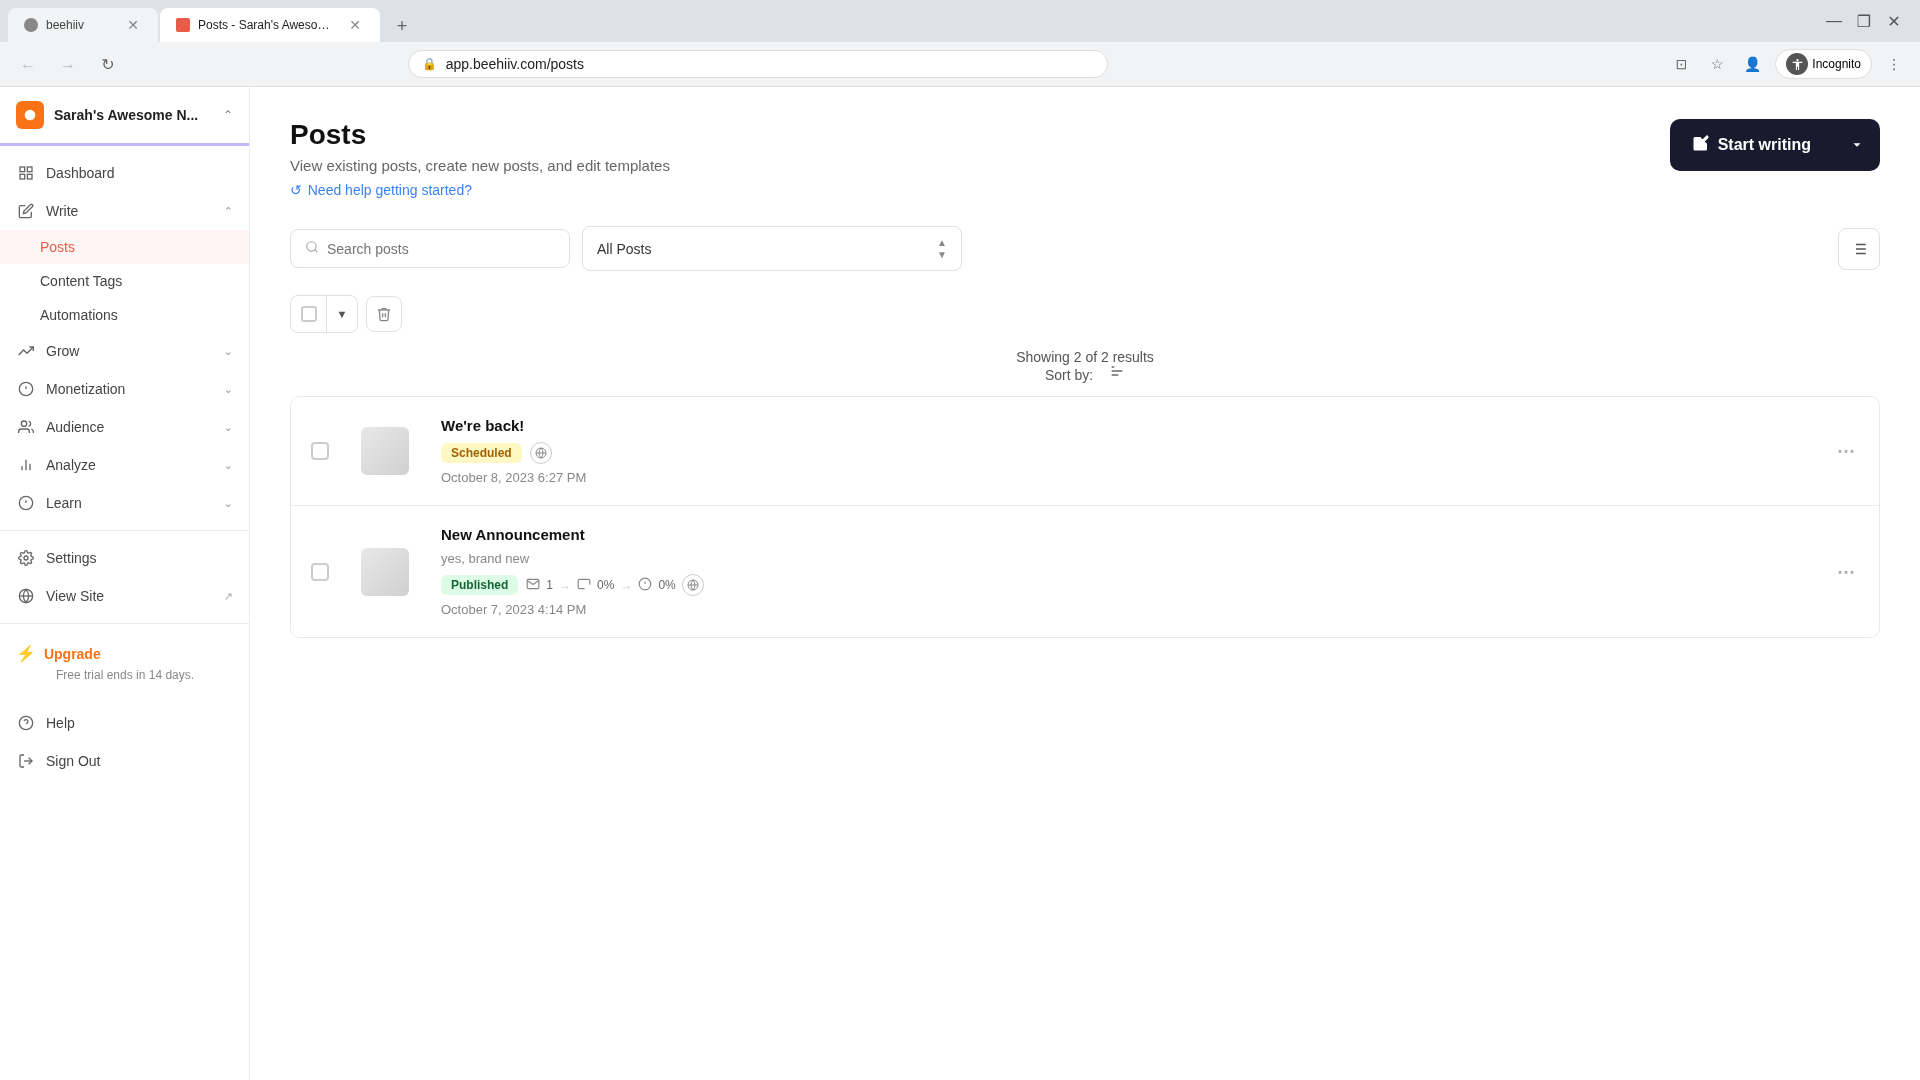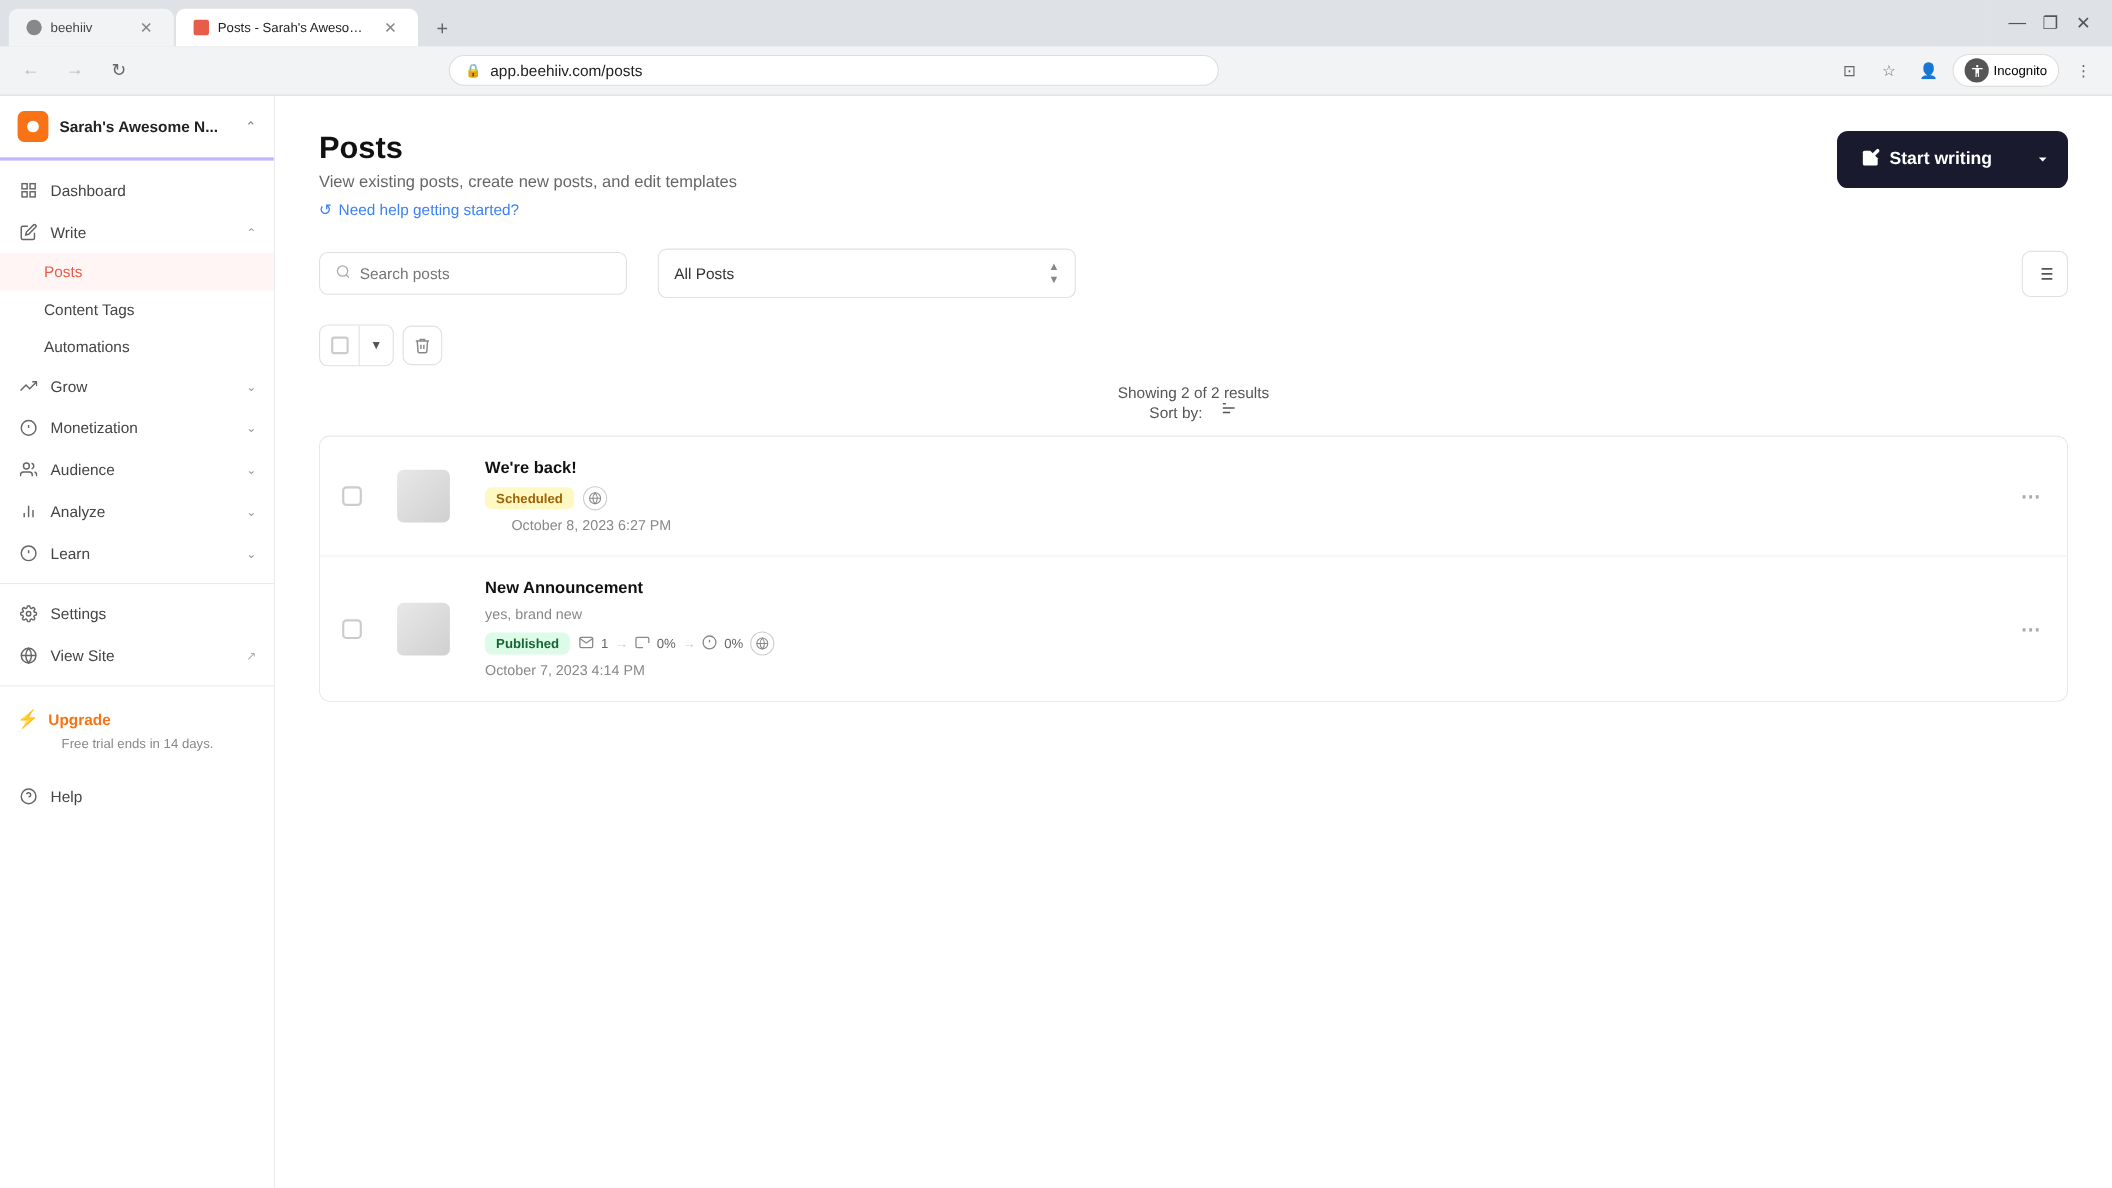--- a/index.html
+++ b/index.html
@@ -61,21 +61,21 @@
     .page-header { display: flex; align-items: flex-start; justify-content: space-between; margin-bottom: 28px; }
     .page-header-left { }
     .page-title { font-size: 28px; font-weight: 700; color: #111; margin-bottom: 6px; }
     .page-description { font-size: 15px; color: #666; margin-bottom: 8px; }
     .help-link { display: flex; align-items: center; gap: 6px; color: #3b82f6; font-size: 14px; cursor: pointer; text-decoration: none; }
     .start-writing-btn { display: flex; align-items: center; background: #1a1a2e; border-radius: 10px; overflow: hidden; cursor: pointer; }
     .start-writing-main { display: flex; align-items: center; gap: 8px; padding: 14px 22px; color: #fff; font-size: 16px; font-weight: 600; }
     .start-writing-expand { padding: 14px 16px; color: #fff; display: flex; align-items: center; }
 
     
-    .search-filter-row { display: flex; align-items: center; gap: 28px; margin-bottom: 24px; }
+    .search-filter-row { display: flex; align-items: center; gap: 12px; margin-bottom: 24px; }
     .search-box { display: flex; align-items: center; gap: 8px; border: 1.5px solid #e0e0e0; border-radius: 8px; padding: 10px 14px; flex: 0 0 280px; background: #fff; }
     .search-icon { color: #aaa; font-size: 14px; }
     .search-input { border: none; outline: none; font-size: 14px; color: #aaa; background: transparent; flex: 1; }
     .filter-dropdown { display: flex; align-items: center; justify-content: space-between; border: 1.5px solid #e0e0e0; border-radius: 8px; padding: 10px 14px; flex: 0 0 380px; background: #fff; cursor: pointer; font-size: 14px; color: #333; }
     .filter-arrows { display: flex; flex-direction: column; gap: 1px; color: #888; font-size: 10px; }
     .columns-btn { margin-left: auto; border: 1.5px solid #e0e0e0; border-radius: 8px; width: 42px; height: 42px; display: flex; align-items: center; justify-content: center; cursor: pointer; color: #555; font-size: 18px; }
 
     
     .posts-toolbar { display: flex; align-items: center; gap: 8px; margin-bottom: 16px; }
     .checkbox-dropdown { display: flex; align-items: center; border: 1.5px solid #e0e0e0; border-radius: 8px; overflow: hidden; }
@@ -314,20 +314,30 @@
         <span class="nav-icon">
           <svg width="16" height="16" viewBox="0 0 24 24" fill="none" stroke="#666" stroke-width="2">
               <circle cx="12" cy="12" r="10"></circle>
               <path d="M9.09 9a3 3 0 015.83 1c0 2-3 3-3 3"></path>
               <line x1="12" y1="17" x2="12.01" y2="17"></line>
             </svg>
         </span>
         <span class="nav-label">Help</span>
       </div>
 
+      <div class="nav-item">
+        <span class="nav-icon">
+          <svg width="16" height="16" viewBox="0 0 24 24" fill="none" stroke="#666" stroke-width="2">
+              <path d="M9 21H5a2 2 0 01-2-2V5a2 2 0 012-2h4"></path>
+              <polyline points="16 17 21 12 16 7"></polyline>
+              <line x1="21" y1="12" x2="9" y2="12"></line>
+            </svg>
+        </span>
+        <span class="nav-label">Sign Out</span>
+      </div>
 
     </div>
   </div>
 
   <div class="main">
     <div class="main-content">
 
       <div class="page-header">
         <div class="page-header-left">
           <h1 class="page-title">Posts</h1>
@@ -427,21 +437,21 @@
             <div class="post-meta">
               <span class="badge badge-scheduled">Scheduled</span>
               <span style="width:22px;height:22px;border:1.5px solid #ccc;border-radius:50%;display:inline-flex;align-items:center;justify-content:center;">
                 <svg width="12" height="12" viewBox="0 0 24 24" fill="none" stroke="#888" stroke-width="2">
                     <circle cx="12" cy="12" r="10"></circle>
                     <line x1="2" y1="12" x2="22" y2="12"></line>
                     <path d="M12 2a15.3 15.3 0 014 10 15.3 15.3 0 01-4 10 15.3 15.3 0 01-4-10 15.3 15.3 0 014-10z"></path>
                   </svg>
               </span>
             </div>
-            <div class="post-date" style="margin-top:6px;margin-left:24px;">October 8, 2023 6:27 PM</div>
+            <div class="post-date" style="margin-top:6px;">October 8, 2023 6:27 PM</div>
           </div>
           <div class="post-actions">⋯</div>
         </div>
 
         <div class="post-item">
           <div class="post-checkbox"></div>
           <div class="thumb-placeholder" style="background: linear-gradient(135deg, #e8e8e8 0%, #d0d0d0 100%); width: 48px; height: 48px; border-radius: 6px;"></div>
           <div class="post-body">
             <div class="post-title">New Announcement</div>
             <div class="post-subtitle">yes, brand new</div>

